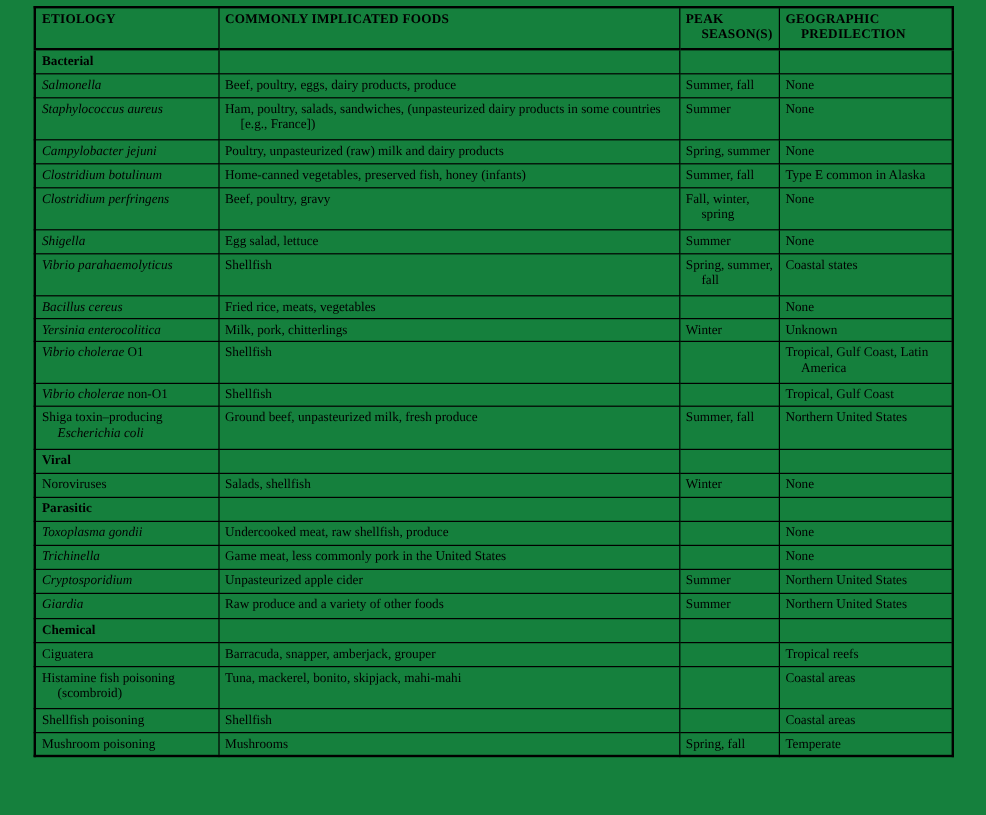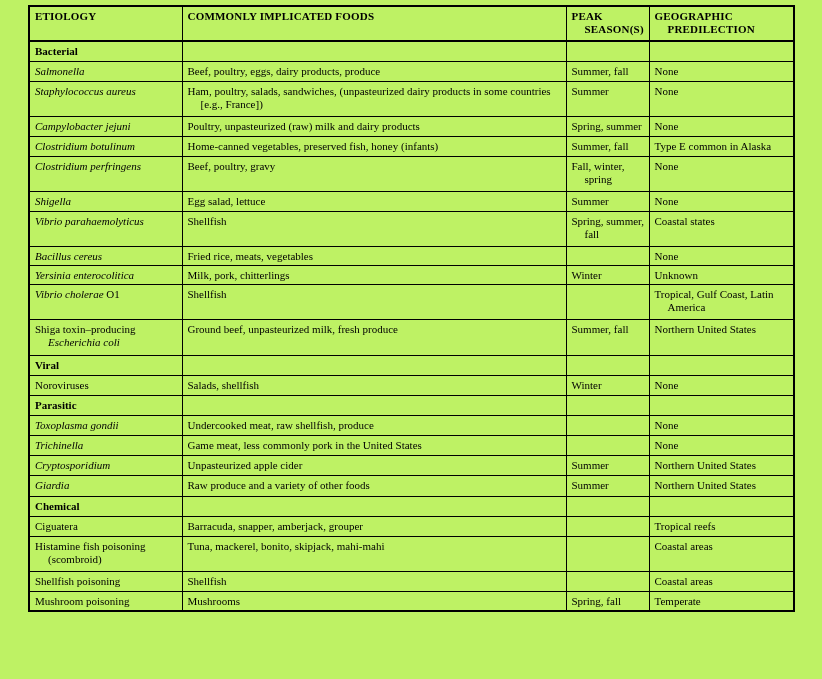--- a/index.html
+++ b/index.html
@@ -9,21 +9,21 @@
     width: 822px;
     height: 679px;
     font-family: "Liberation Serif", "DejaVu Serif", serif;
     color: #000000;
     overflow: hidden;
   }
   .page {
     position: relative;
     width: 822px;
     height: 679px;
-    background: #bef264;
+    background: #15803d;
   }
   table.etiology-table {
     position: absolute;
     left: 28px;
     top: 5px;
     width: 765px;
     border-collapse: collapse;
     table-layout: fixed;
     border: 2px solid #000000;
   }
@@ -222,20 +222,32 @@
           </td>
           <td>
             <div class="line">Shellfish</div>
           </td>
           <td></td>
           <td>
             <div class="line">Tropical, Gulf Coast, Latin</div>
             <div class="line cont">America</div>
           </td>
         </tr>
+        <tr style="height: 19px;">
+          <td>
+            <div class="line"><span class="it">Vibrio cholerae</span><span> non-O1</span></div>
+          </td>
+          <td>
+            <div class="line">Shellfish</div>
+          </td>
+          <td></td>
+          <td>
+            <div class="line">Tropical, Gulf Coast</div>
+          </td>
+        </tr>
         <tr style="height: 36px;">
           <td>
             <div class="line"><span>Shiga toxin–producing</span></div>
             <div class="line cont"><span class="it">Escherichia coli</span></div>
           </td>
           <td>
             <div class="line">Ground beef, unpasteurized milk, fresh produce</div>
           </td>
           <td>
             <div class="line">Summer, fall</div>

